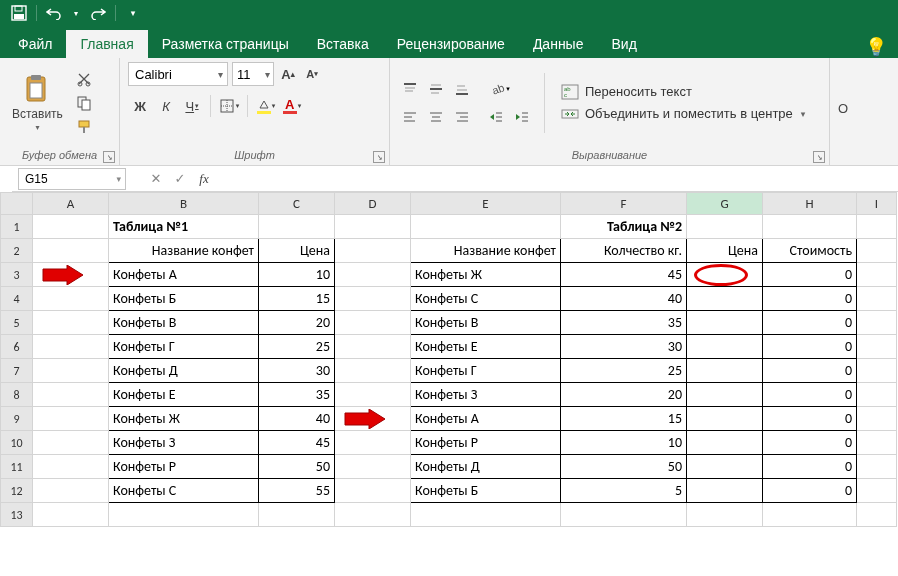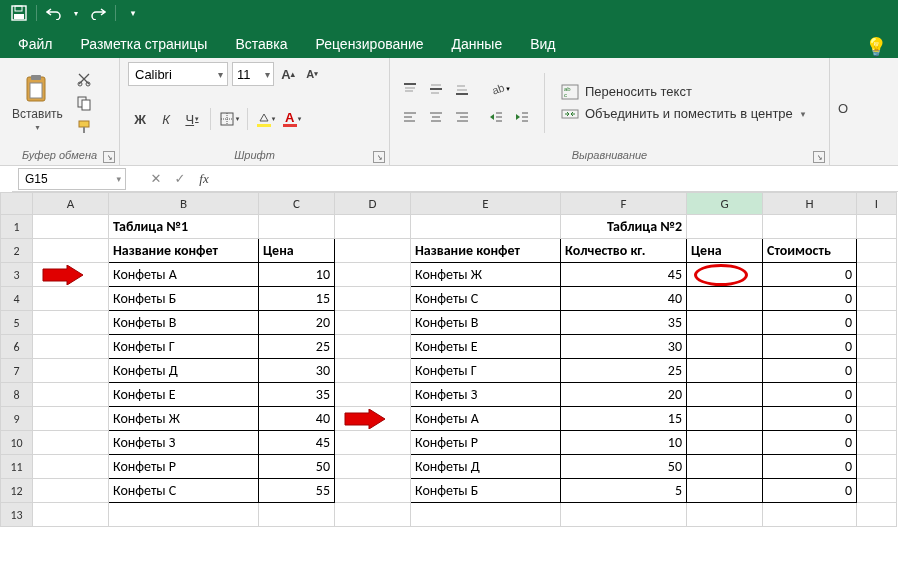--- a/index.html
+++ b/index.html
@@ -63,21 +63,21 @@
   
   .grid-wrap { overflow: auto; height: 360px; background: #fff; }
   table.grid { border-collapse: collapse; table-layout: fixed; }
   .grid th, .grid td { border: 1px solid #d4d4d4; height: 24px; padding: 0 4px; font-size: 14px; font-family: Calibri, Arial, sans-serif; color: #000; }
   .grid thead th { background: #e6e6e6; font-weight: normal; text-align: center; font-size: 13px; color: #333; height: 22px; }
   .grid .rowhdr { background: #e6e6e6; text-align: center; width: 32px; font-size: 12px; color: #333; }
   .grid .corner { background: #e6e6e6; width: 32px; }
   .grid thead th.sel { background: #c9e8d4; }
   
   .tborder { border: 1px solid #000 !important; }
-  .tborder-head { border: 1px solid #000 !important; font-weight: bold; text-align: left; }
+  .tborder-head { border: 1px solid #000 !important; font-weight: normal; text-align: right; }
   .bold { font-weight: bold; }
   .num { text-align: right; }
   .txt { text-align: left; }
   
   
   .red-arrow { position: relative; }
   .red-arrow svg { position: absolute; left: 8px; top: 2px; }
   
   
   .red-ellipse { position: absolute; border: 3px solid #e00000; border-radius: 50%; width: 54px; height: 22px; pointer-events: none; }
@@ -120,20 +120,21 @@
       </svg>
   </div>
   <div class="tb-sep"></div>
   <div class="tb-btn">
       <span style="font-size:9px;color:#fff">▾</span>
     </div>
 </div>
 
 <div class="ribbon-tabs">
   <div class="rtab">Файл</div>
+  <div class="rtab active">Главная</div>
   <div class="rtab">Разметка страницы</div>
   <div class="rtab">Вставка</div>
   <div class="rtab">Рецензирование</div>
   <div class="rtab">Данные</div>
   <div class="rtab">Вид</div>
   <div class="rtab-right">
     <span class="bulb">💡</span>
   </div>
 </div>
 
@@ -169,21 +170,21 @@
               <rect x="3" y="2" width="10" height="6" fill="#f2c94c" stroke="#a97a2a"></rect>
               <rect x="7" y="8" width="2" height="6" fill="#888"></rect>
             </svg>
           </div>
       </div>
     </div>
     <div class="rgroup-label"><span>Буфер обмена</span><span class="launcher">↘</span></div>
   </div>
 
   <div class="rgroup" style="width:270px">
-    <div class="rgroup-body" style="flex-direction:column;align-items:flex-start;gap:16px">
+    <div class="rgroup-body" style="flex-direction:column;align-items:flex-start;gap:3px">
       <div class="font-row">
         <div class="font-select">Calibri</div>
         <div class="size-select">11</div>
         <div class="szbtn">A<span style="font-size:8px">▴</span></div>
         <div class="szbtn" style="font-size:11px">A<span style="font-size:7px">▾</span></div>
       </div>
       <div class="fmt-row">
         <div class="fmt bold">Ж</div>
         <div class="fmt italic">К</div>
         <div class="fmt under">

